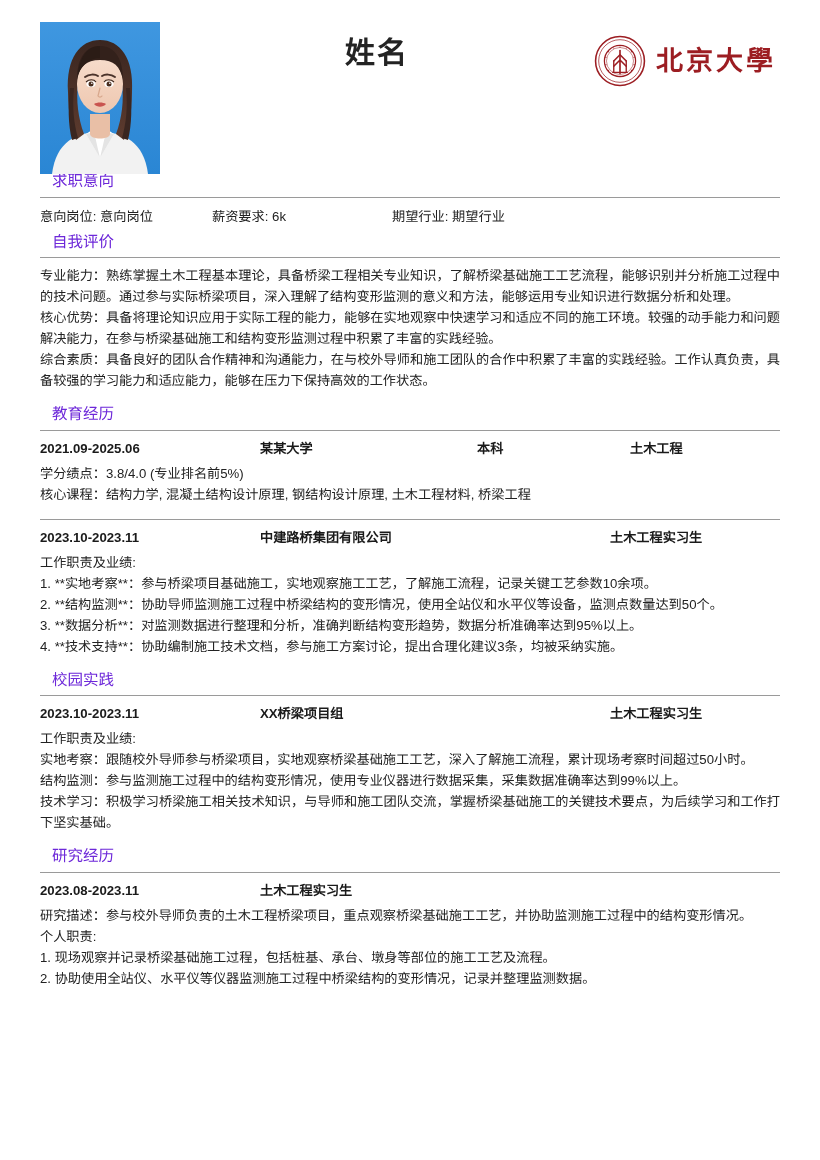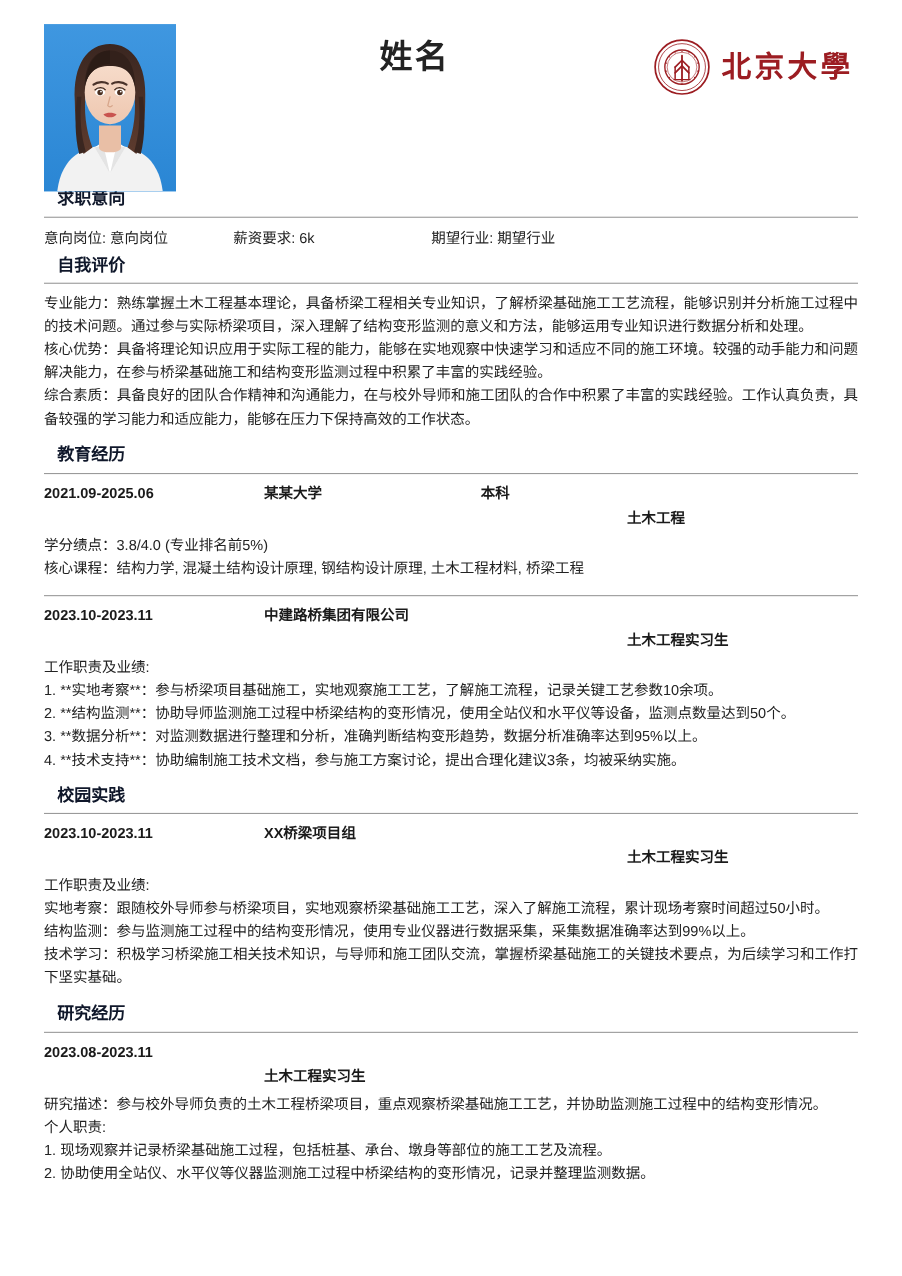--- a/index.html
+++ b/index.html
@@ -73,22 +73,22 @@
     color: #9c1d22;
     letter-spacing: 3px;
     line-height: 1;
     white-space: nowrap;
   }
 
   
   .section { margin-top: 2px; }
   .section-title {
     font-size: 15.5px;
-    font-weight: bold;
-    color: #0f172a;
+    font-weight: normal;
+    color: #6d28d9;
     padding: 0 0 6px 12px;
     line-height: 1.2;
   }
   .rule {
     height: 1px;
     background: #9a9a9a;
     width: 100%;
     margin-bottom: 7px;
   }
 
@@ -113,25 +113,26 @@
   .meta-row .c3 { width: auto; }
 
   
   .entry-head {
     display: flex;
     font-size: 13.2px;
     font-weight: bold;
     color: #1a1a1a;
     line-height: 22px;
     margin-top: 2px;
+    gap: 20px;
   }
   .entry-head .d { width: 200px; flex: 0 0 200px; }
   .entry-head .o { width: 197px; flex: 0 0 197px; }
   .entry-head .g { width: 133px; flex: 0 0 133px; }
-  .entry-head .m { flex: 1 1 auto; margin-top: 22px; }
+  .entry-head .m { flex: 1 1 auto; }
   
   .entry-head.wide .o { width: 330px; flex: 0 0 330px; }
   .entry-head.wide .m { flex: 1 1 auto; }
 
   .lines { margin-top: 3px; }
   .lines .para { margin: 0; }
   .spacer-12 { height: 12px; }
 </style>
 </head>
 <body>

